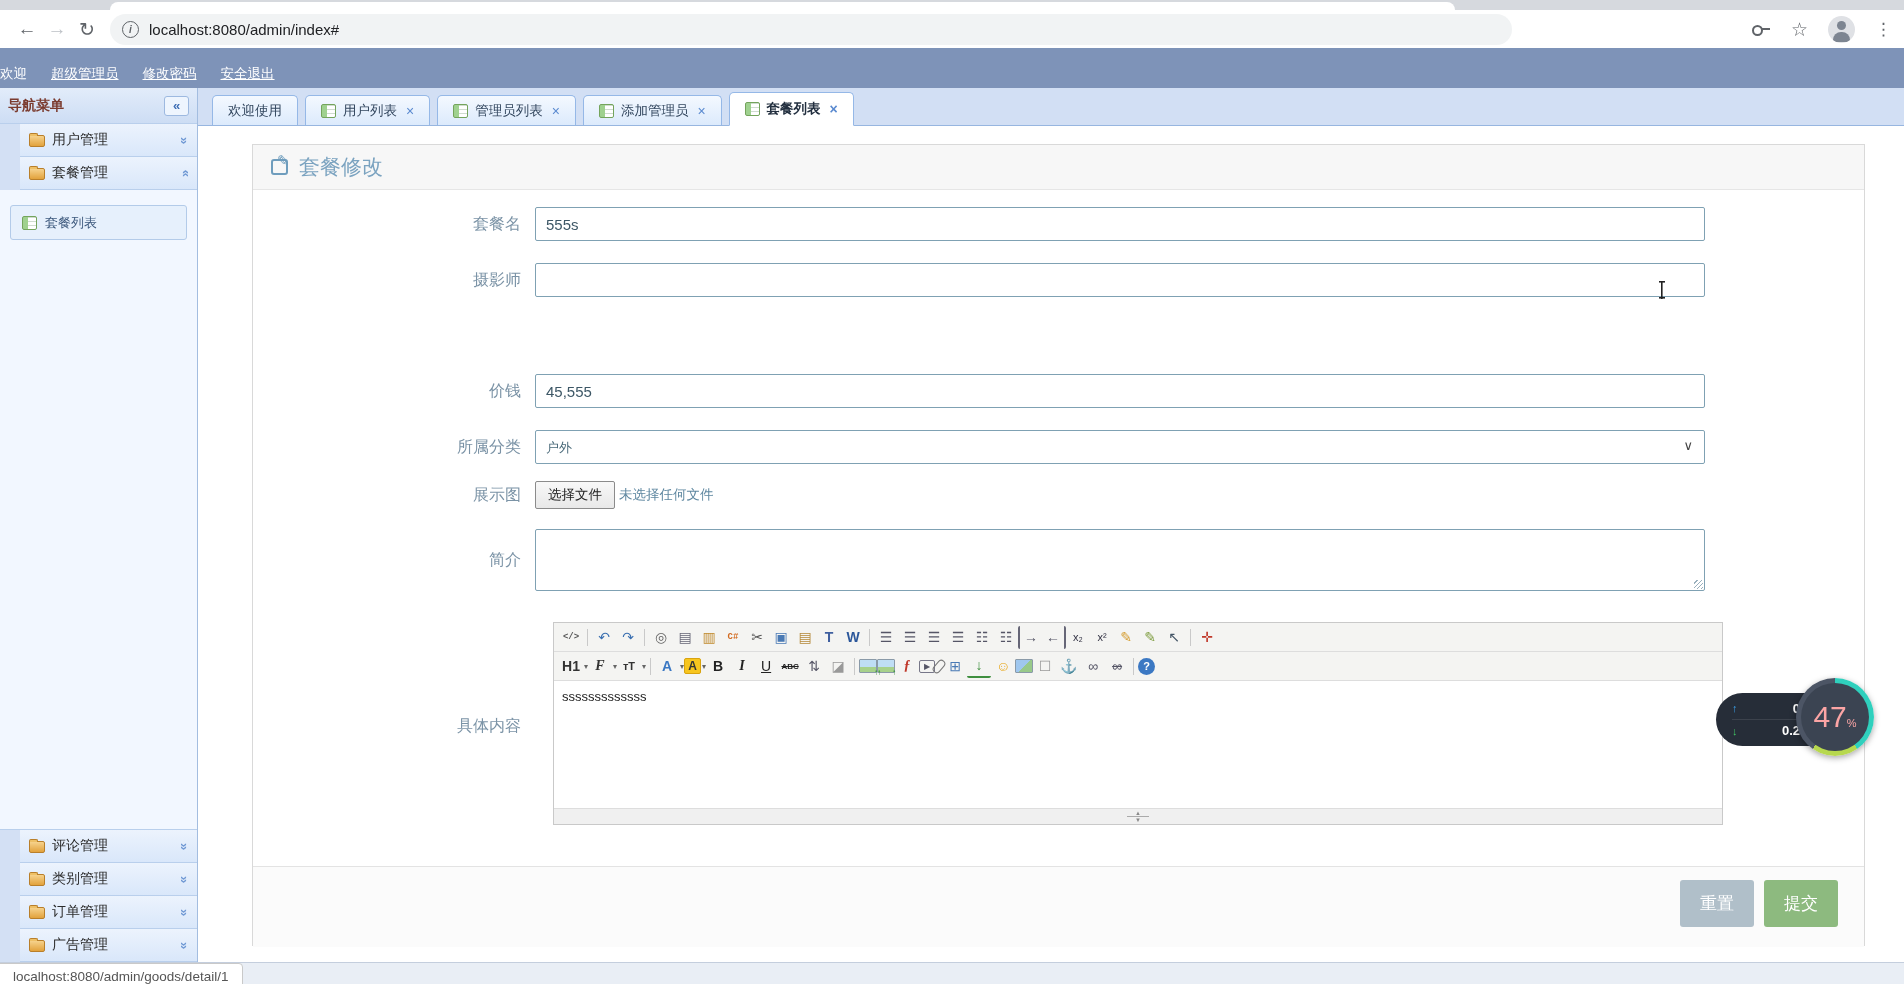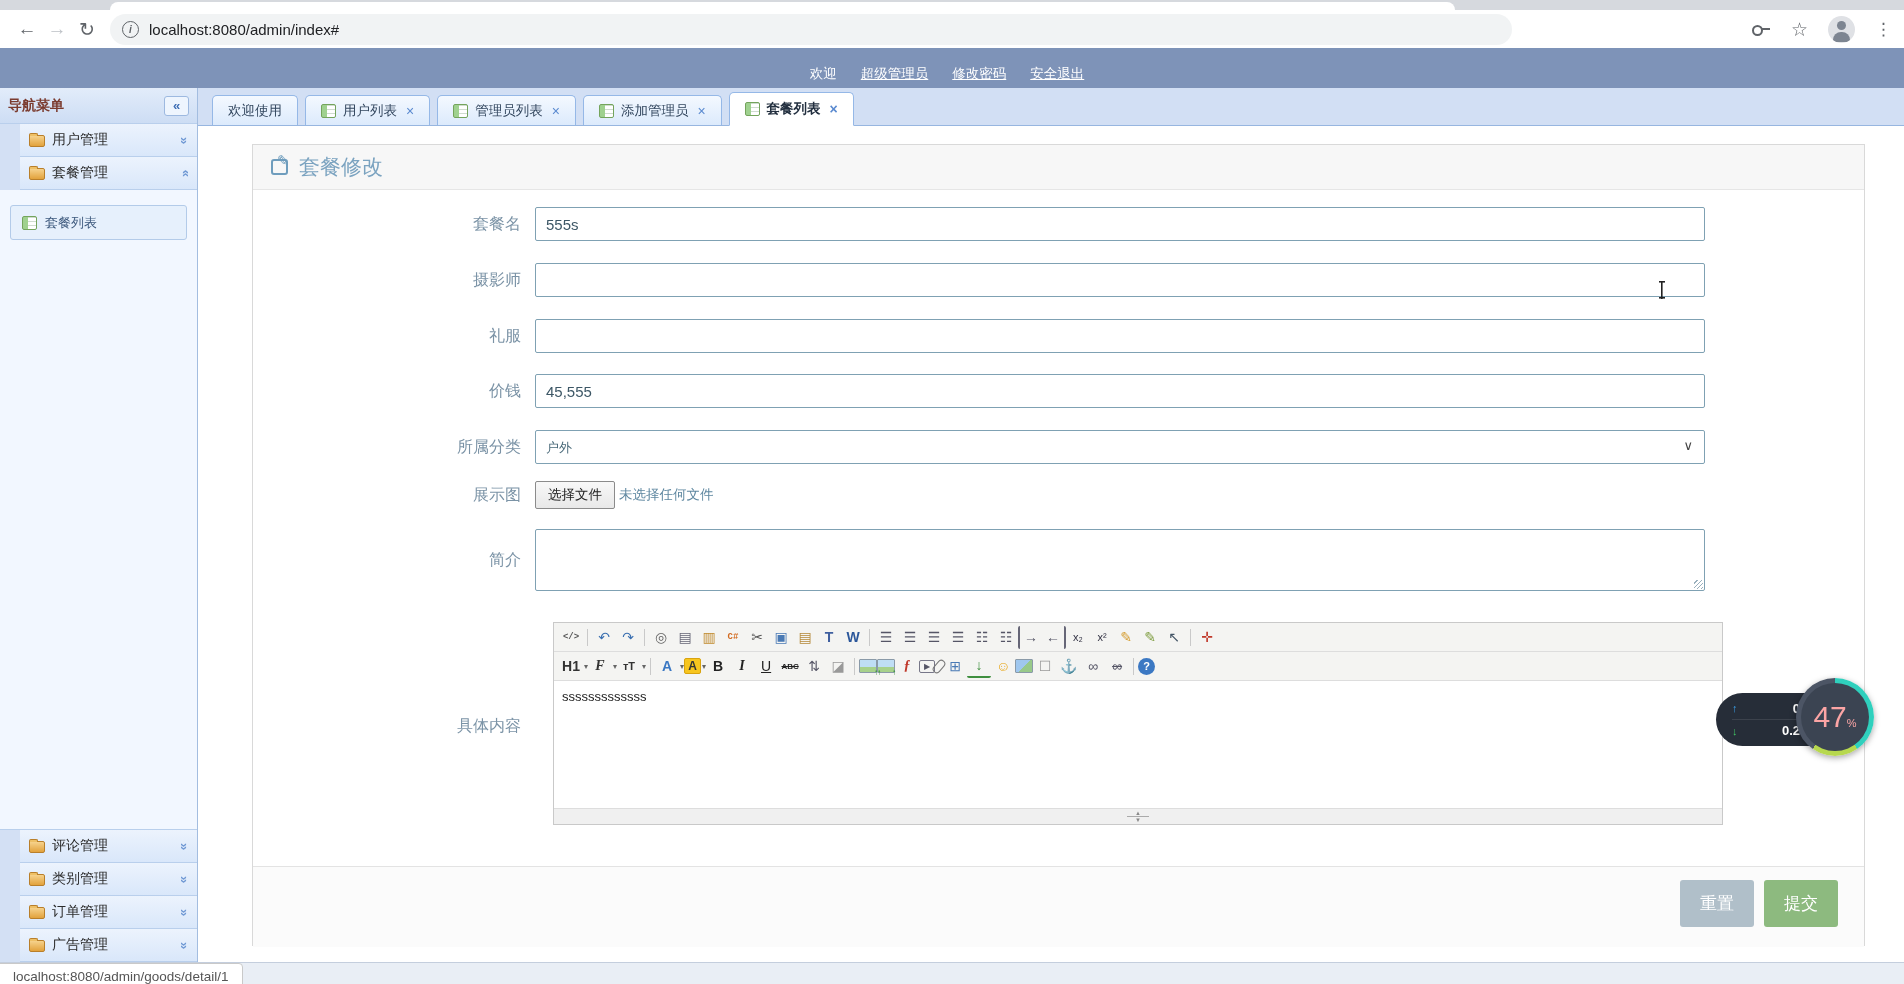--- a/index.html
+++ b/index.html
@@ -20,21 +20,21 @@
   .key-ico { position:relative; width:20px; height:18px; }
   .key-ico::before { content:""; position:absolute; left:1px; top:5px; width:7px; height:7px; border:2px solid #5f6368; border-radius:50%; }
   .key-ico::after { content:""; position:absolute; left:11px; top:8px; width:8px; height:2.4px; background:#5f6368; box-shadow:4px 3px 0 -1px #5f6368; }
   .star-ico { font-size:19px; color:#5f6368; }
   .avatar { width:27px; height:27px; border-radius:50%; background:#dfe1e5; position:relative; overflow:hidden; }
   .avatar::before { content:""; position:absolute; left:9px; top:5px; width:9px; height:9px; border-radius:50%; background:#7d8591; }
   .avatar::after { content:""; position:absolute; left:5px; top:16px; width:17px; height:10px; border-radius:8px 8px 0 0; background:#7d8591; }
   .dots-ico { font-size:17px; color:#5f6368; letter-spacing:0; }
 
   
-  #appbar { position:absolute; left:0; top:48px; width:100%; height:40px; background:#7e93b8; display:flex; align-items:flex-end; justify-content:center; padding:0 10px 5px 0; gap:24px; color:#fff; font-size:13.5px; }
+  #appbar { position:absolute; left:0; top:48px; width:100%; height:40px; background:#7e93b8; display:flex; align-items:flex-end; justify-content:flex-start; padding:0 10px 5px 0; gap:24px; color:#fff; font-size:13.5px; }
   #appbar .lnk { text-decoration:underline; cursor:pointer; }
 
   
   #layout { position:absolute; left:0; top:88px; width:100%; height:874px; display:flex; }
   #sidebar { width:198px; background:#d3e0f4; border-right:1px solid #a3bde0; display:flex; flex-direction:column; }
   .side-header { height:36px; flex:none; display:flex; align-items:center; padding:0 8px; background:linear-gradient(#e2ecfa,#cdddf4); border-bottom:1px solid #b9cfec; color:#7b3b2f; font-weight:bold; font-size:14px; }
   .collapse-btn { margin-left:auto; width:25px; height:20px; border:1px solid #9db9e0; border-radius:3px; background:#eef5fe; color:#3f6fb5; font-size:13px; line-height:17px; text-align:center; cursor:pointer; }
   #side-top { display:flex; flex-direction:column; flex:1; }
   .acc-header { height:33px; flex:none; display:flex; align-items:center; gap:7px; padding:0 9px; background:linear-gradient(#ecf3fd,#d9e7fa); border-bottom:1px solid #b9cfec; font-size:14px; color:#2b2b2b; cursor:pointer;margin-left:20px; }
   .chev { margin-left:auto; color:#6f98d4; font-size:13px; font-weight:bold; }
@@ -253,24 +253,20 @@
           <div class="frow" style="top:62px">
             <label class="flabel">套餐名</label>
             <input class="finput" value="555s" style="">
           </div>
 
           <div class="frow" style="top:118px">
             <label class="flabel">摄影师</label>
             <input class="finput" value="" style="">
           </div>
 
-          <div class="frow" style="top:174px">
-            <label class="flabel">礼服</label>
-            <input class="finput" value="" style="">
-          </div>
 
           <div class="frow" style="top:229px">
             <label class="flabel">价钱</label>
             <input class="finput" value="45,555" style="">
           </div>
 
           <div class="frow" style="top:285px">
             <label class="flabel">所属分类</label>
             <div class="fselect-wrap">
               <select class="fselect" id="category-select"><option>户外</option></select>

